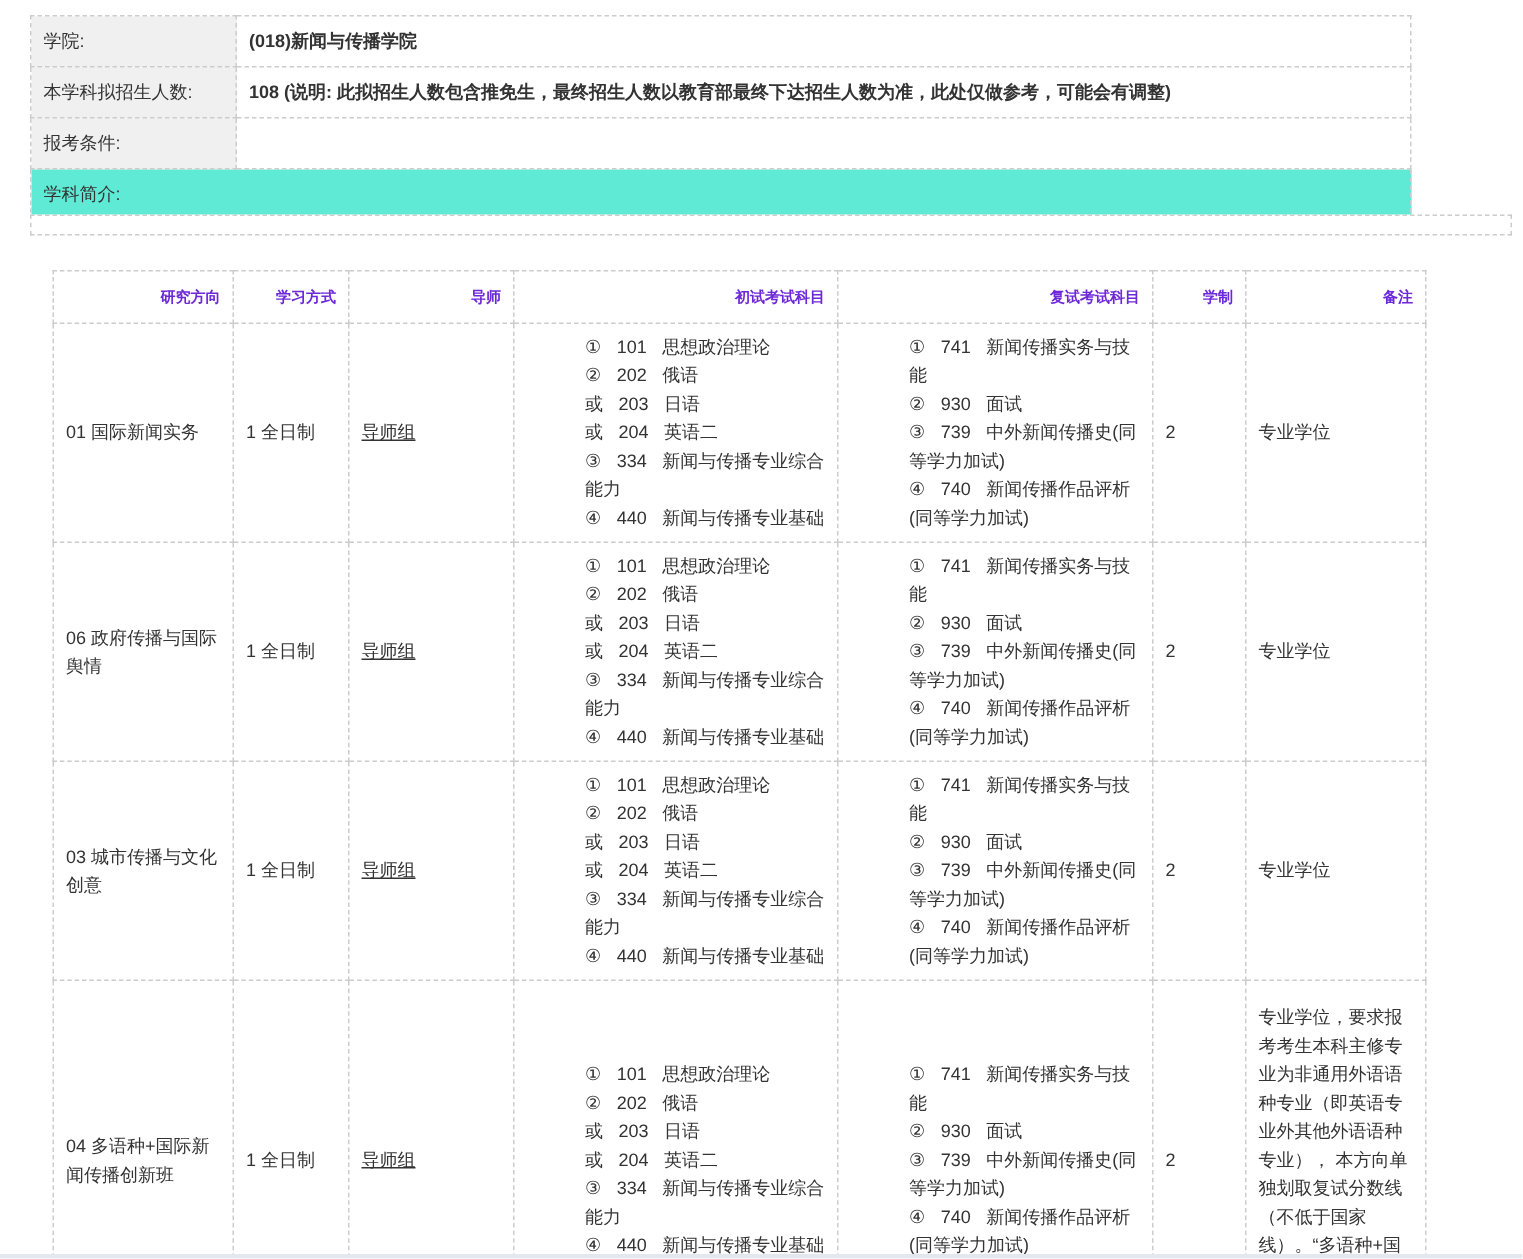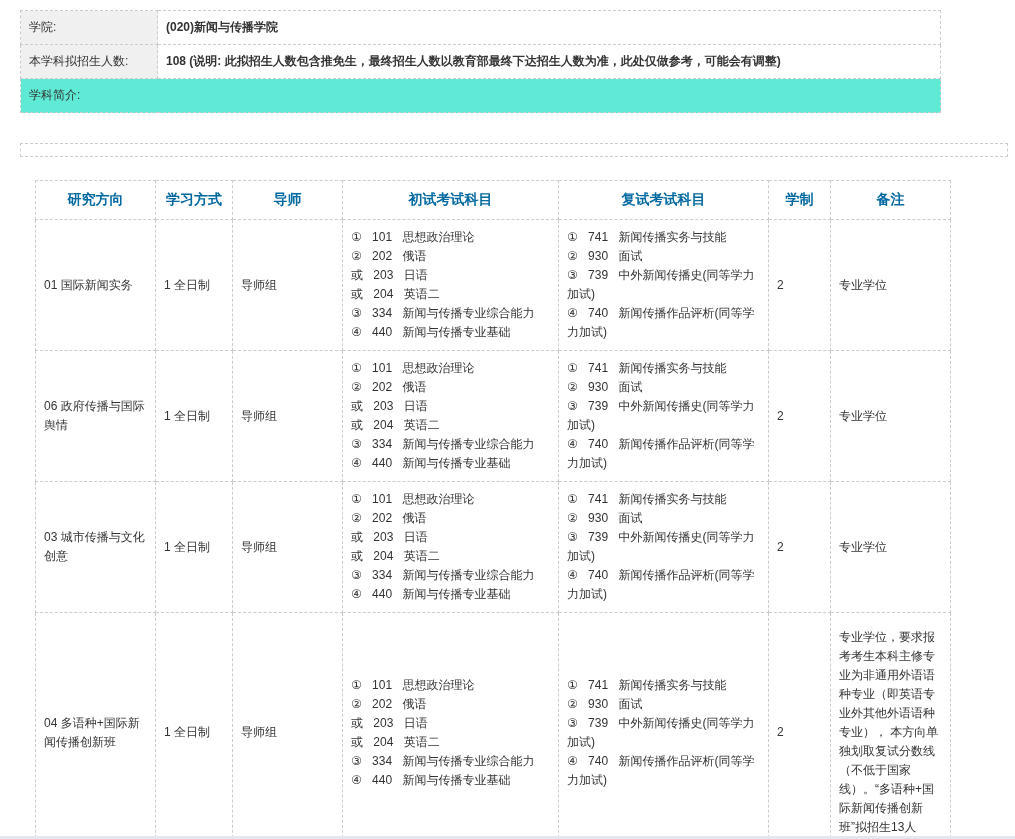--- a/index.html
+++ b/index.html
@@ -50,65 +50,70 @@
 
   
   .program-table {
     position: absolute; left: 35px; top: 180px;
     width: 915px;
     border-collapse: collapse;
     table-layout: fixed;
   }
   .program-table th {
     border: 1px dashed #cccccc;
-    font-size: 14px;
+    font-size: 10px;
     font-weight: bold;
-    color: #0369a1;
-    text-align: center;
+    color: #6d28d9;
+    text-align: right;
     padding: 10px 8px;
     vertical-align: middle;
   }
   .program-table td {
     border: 1px dashed #cccccc;
     font-size: 12px;
     color: #333333;
     padding: 6px 8px;
     vertical-align: middle;
     line-height: 19px;
   }
   .program-table tr.short-row td { height: 131px; }
   .program-table tr.tall-row td  { height: 240px; }
 
-  .subject-line { word-spacing: 7px; }
+  .subject-line { word-spacing: 7px; margin-left: 39px; }
   .note-cell { line-height: 17px; }
 
   .advisor-link {
     color: #333333;
+    text-decoration: underline;
     cursor: pointer;
   }
 
   
   .bottom-strip {
     position: absolute; left: 0; top: 836px;
     width: 1015px; height: 3px;
     background: #e4e7ee;
   }
 </style>
 </head>
 <body>
 
 <table class="info-table">
   <tbody>
     <tr>
       <td class="info-label">学院:</td>
-      <td class="info-value">(020)新闻与传播学院</td>
+      <td class="info-value">(018)新闻与传播学院</td>
     </tr>
     <tr>
       <td class="info-label">本学科拟招生人数:</td>
       <td class="info-value">108 (说明: 此拟招生人数包含推免生，最终招生人数以教育部最终下达招生人数为准，此处仅做参考，可能会有调整)</td>
+    </tr>
+    <tr>
+      <td class="info-label">报考条件:</td>
+      <td class="info-value"></td>
     </tr>
     <tr>
       <td class="info-label info-fullrow" colspan="2">学科简介:</td>
     </tr>
   </tbody>
 </table>
 
 <div class="intro-box"></div>
 
 <table class="program-table">

